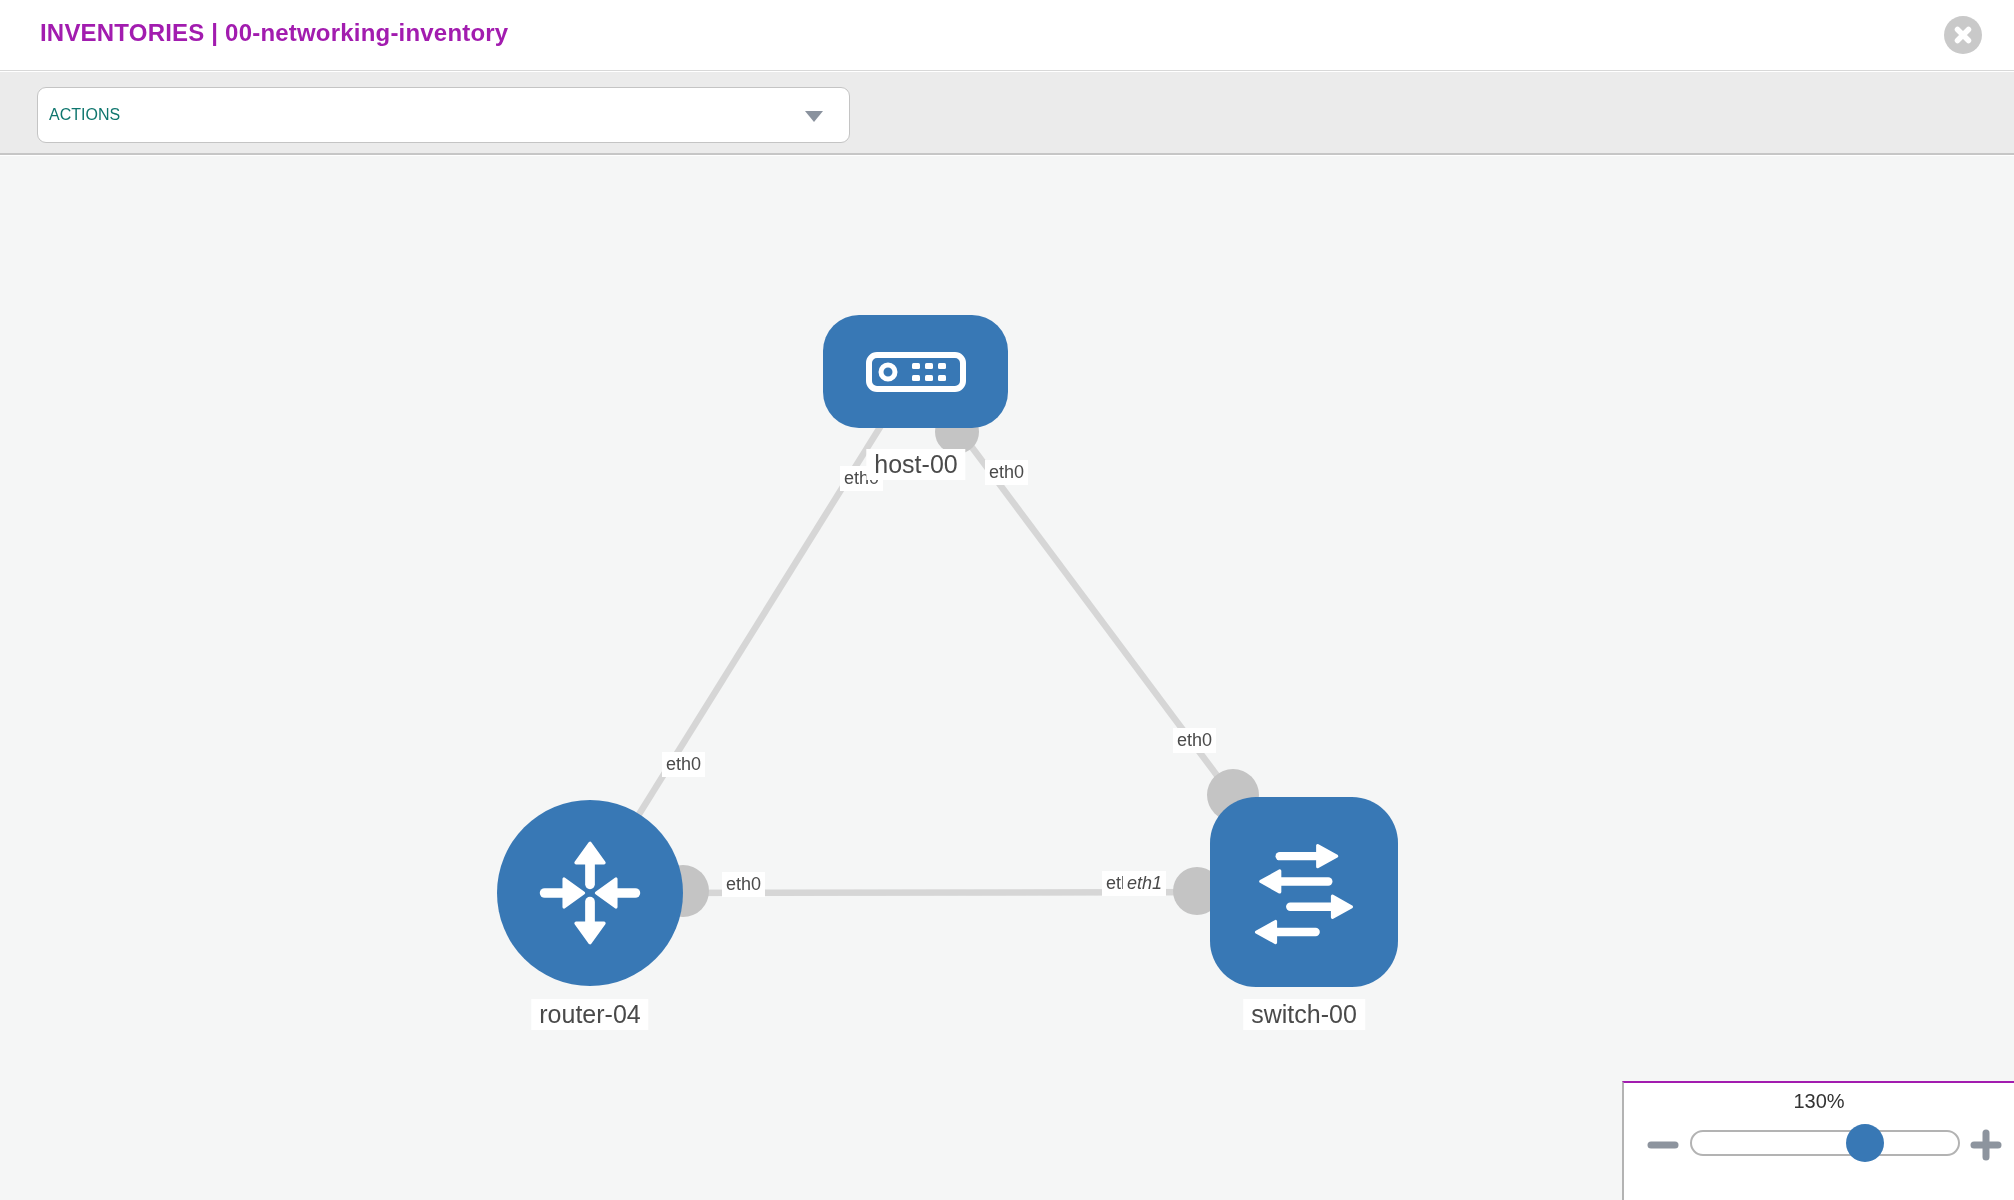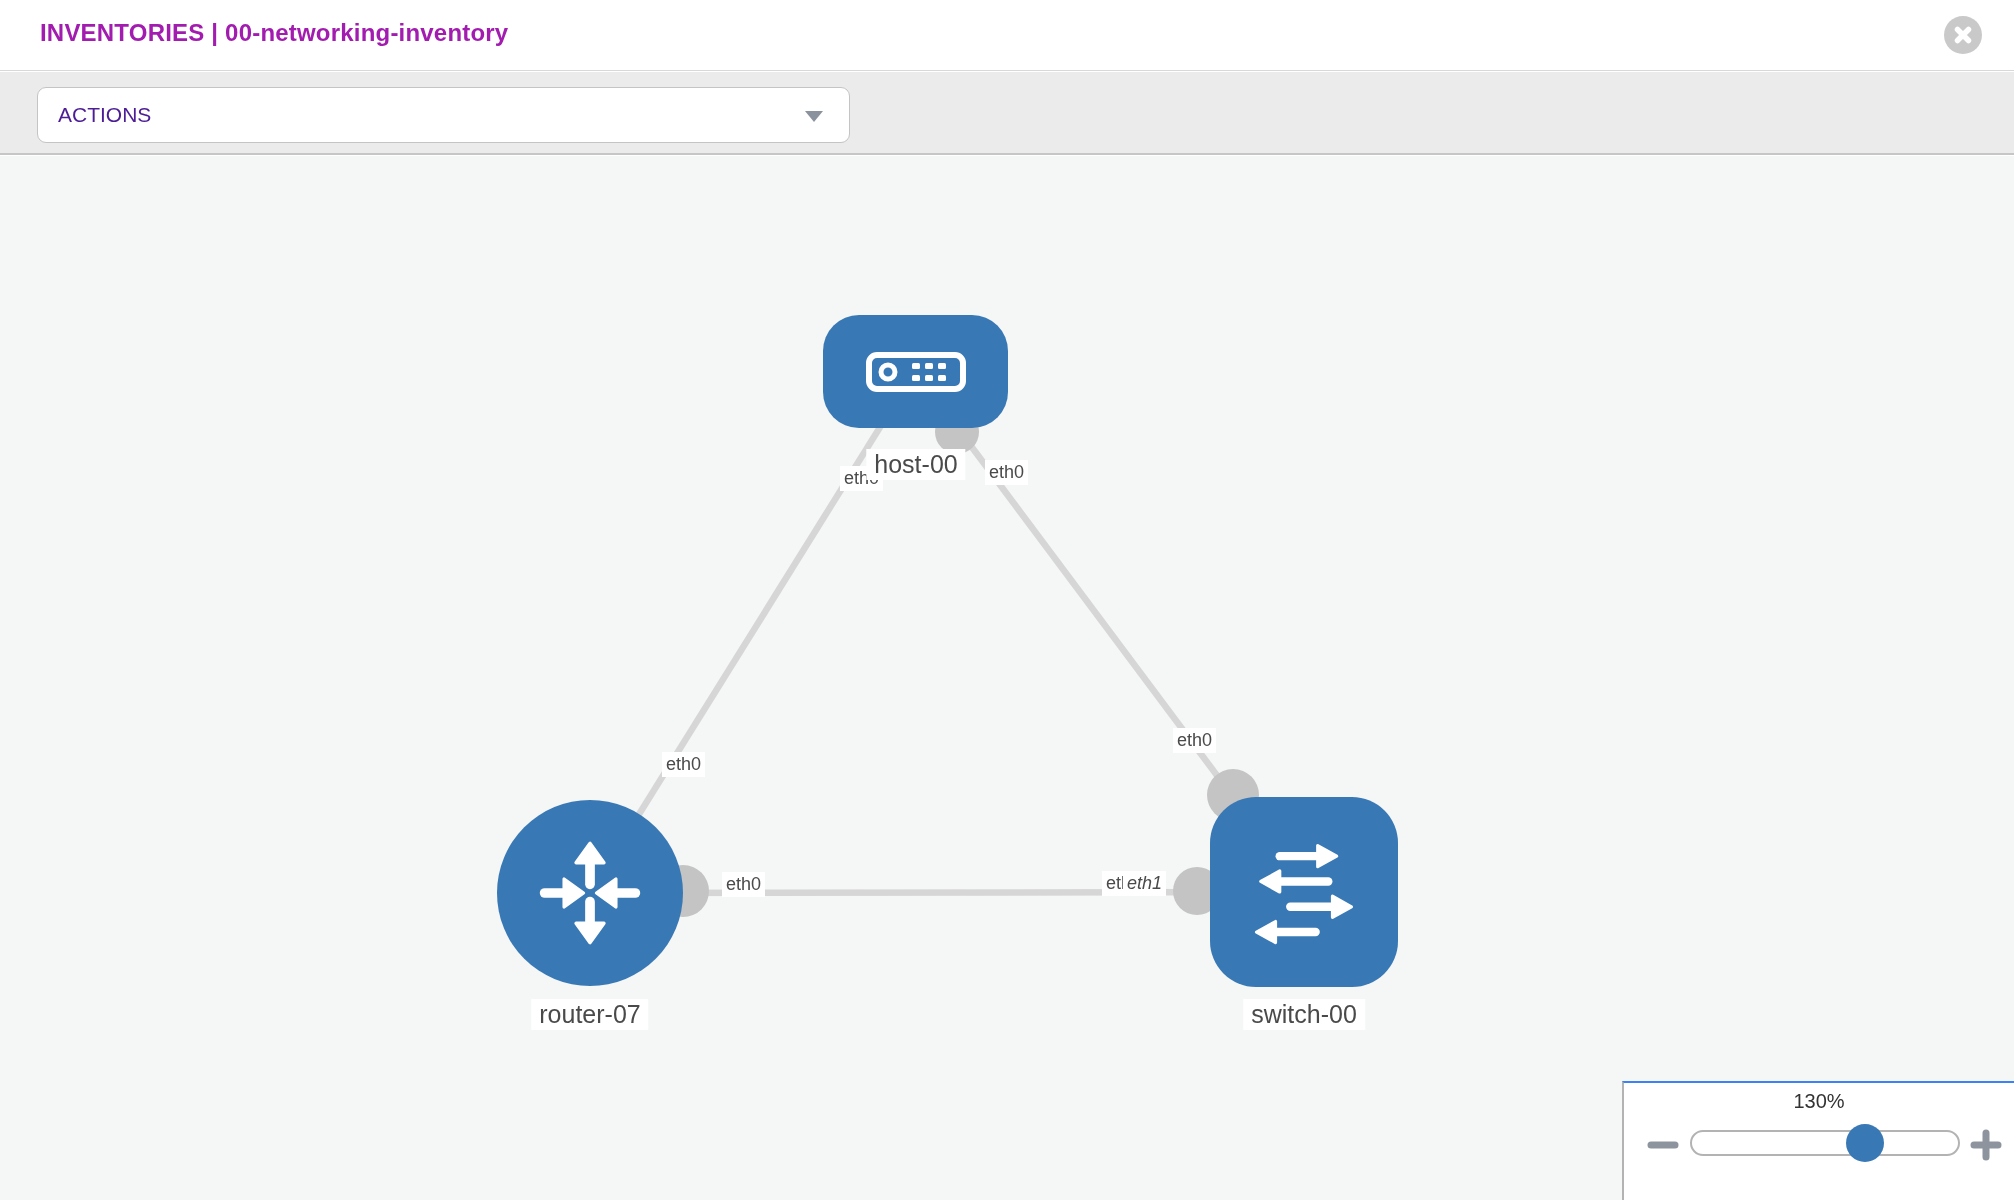--- a/index.html
+++ b/index.html
@@ -13,22 +13,22 @@
                 color:#a21caf; letter-spacing:.2px; }
   .close-btn { position:absolute; right:32px; top:16px; width:38px; height:38px;
                border-radius:50%; background:#c9c9c9; border:none; cursor:pointer; }
   .close-btn svg { position:absolute; left:7px; top:7px; }
 
   
   .toolbar { position:absolute; left:0; top:72px; width:2014px; height:83px;
              background:#ebebeb; border-bottom:2px solid #c6c6c6; }
   .dropdown { position:absolute; top:15px; height:56px; background:#fff;
               border:1px solid #c4c4c4; border-radius:9px; cursor:pointer; }
-  .dropdown .dd-label { position:absolute; left:20px; top:0; line-height:54px;
-                        font-size:21px; color:#4c1d95; }
+  .dropdown .dd-label { position:absolute; left:11px; top:0; line-height:54px;
+                        font-size:16px; color:#0f766e; }
   .caret { position:absolute; width:0; height:0; top:23px;
            border-left:9px solid transparent; border-right:9px solid transparent;
            border-top:11px solid #8a929e; }
   .actions-dd { left:37px;  width:813px; }
   .actions-dd .caret { right:26px; }
   .search-dd  { left:1185px; width:795px; }
   .search-dd  .caret { right:24px; }
   .tool-btn { position:absolute; top:96px; width:44px; height:44px; background:transparent;
               border:none; cursor:pointer; }
   .tool-btn.wrench { left:1046px; }
@@ -46,21 +46,21 @@
   .node-switch { left:1210px; top:641px; width:188px; height:190px; border-radius:46px; }
 
   .chip { position:absolute; background:#ffffff; color:#4a4a4a; white-space:nowrap; }
   .node-chip { font-size:25px; line-height:31px; padding:0 8px; transform:translateX(-50%);
                z-index:6; }
   .port-chip { font-size:18px; line-height:25px; padding:0 4px; z-index:4; }
   .port-chip.over { z-index:5;font-style:italic; }
 
   
   .zoom-panel { position:absolute; left:1622px; top:1081px; width:392px; height:119px;
-                background:#ffffff; border-left:2px solid #b3b3b3; border-top:2px solid #3b82f6; }
+                background:#ffffff; border-left:2px solid #b3b3b3; border-top:2px solid #a21caf; }
   .zoom-level { margin-top:7px; text-align:center; font-size:20px; color:#333; }
   .zoom-out, .zoom-in { position:absolute; background:transparent; border:none; cursor:pointer; }
   .zoom-out { left:22px; top:44px; width:36px; height:36px; }
   .zoom-in  { left:344px; top:44px; width:36px; height:36px; }
   .zoom-track { position:absolute; left:66px; top:47px; width:270px; height:26px;
                 background:#fff; border:2px solid #b3b3b3; border-radius:14px; cursor:pointer; }
   .zoom-thumb { position:absolute; left:154px; top:-8px; width:38px; height:38px;
                 border-radius:50%; background:#3878b5; cursor:grab; }
 </style>
 </head>
@@ -148,21 +148,21 @@
         <line x1="78" y1="45" x2="30" y2="45" stroke="#ffffff" stroke-width="8" stroke-linecap="round"></line>
         <path d="M14 45 L32 35 L32 55 Z" fill="#ffffff" stroke="#ffffff" stroke-width="3" stroke-linejoin="round"></path>
         <line x1="42" y1="69" x2="84" y2="69" stroke="#ffffff" stroke-width="8" stroke-linecap="round"></line>
         <path d="M100 69 L82 59 L82 79 Z" fill="#ffffff" stroke="#ffffff" stroke-width="3" stroke-linejoin="round"></path>
         <line x1="66" y1="93" x2="26" y2="93" stroke="#ffffff" stroke-width="8" stroke-linecap="round"></line>
         <path d="M10 93 L28 83 L28 103 Z" fill="#ffffff" stroke="#ffffff" stroke-width="3" stroke-linejoin="round"></path>
       </svg>
     </div>
 
     <div class="chip node-chip" style="left:916px; top:293px;text-align:right;">host-00</div>
-    <div class="chip node-chip" style="left:590px; top:843px;">router-07</div>
+    <div class="chip node-chip" style="left:590px; top:843px;">router-04</div>
     <div class="chip node-chip" style="left:1304px; top:843px;">switch-00</div>
 
     <div class="chip port-chip" style="left:840px; top:310px;">eth0</div>
     <div class="chip port-chip" style="left:985px; top:304px;">eth0</div>
     <div class="chip port-chip" style="left:662px; top:596px;">eth0</div>
     <div class="chip port-chip" style="left:1173px; top:572px;">eth0</div>
     <div class="chip port-chip" style="left:722px; top:716px;">eth0</div>
     <div class="chip port-chip" style="left:1102px; top:715px;">eth0</div>
     <div class="chip port-chip over" style="left:1123px; top:715px;">eth1</div>
   </div>

